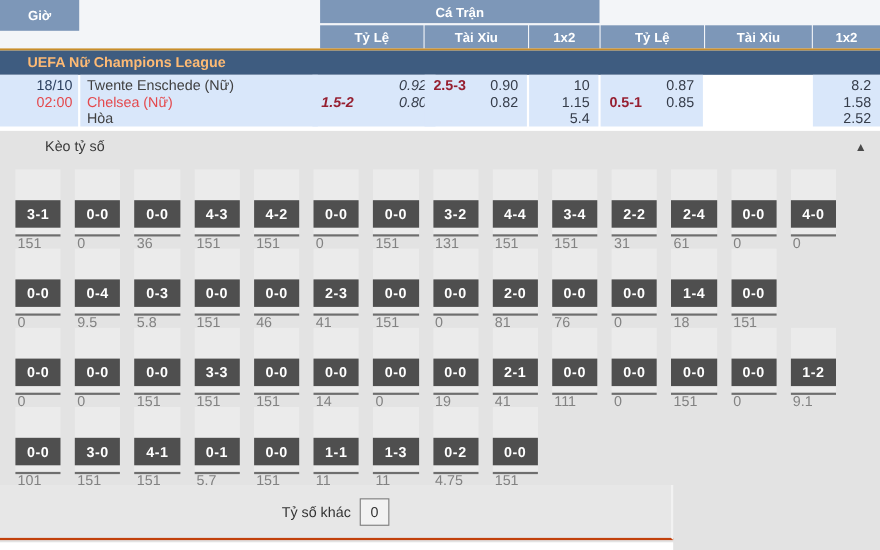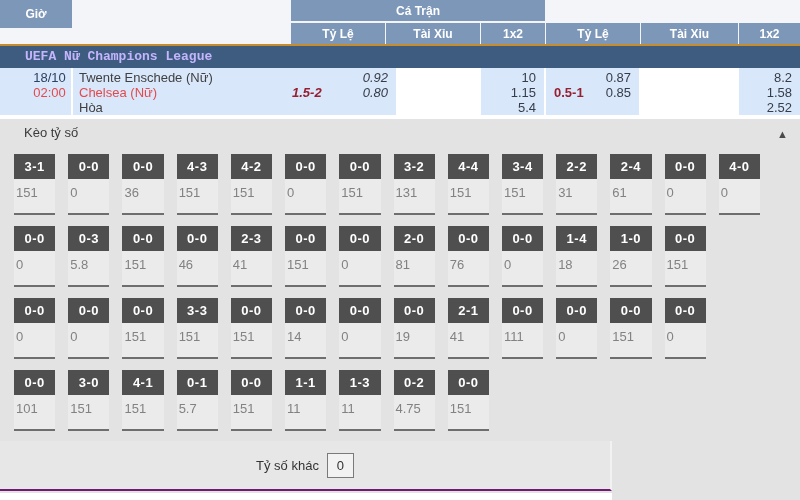--- a/index.html
+++ b/index.html
@@ -8,48 +8,48 @@
   .stage { position:relative; width:800px; height:500px; background:#fff; }
 
   
   .odds-header { position:absolute; top:0; left:0; width:800px; height:44px; background:#f3f5f8; }
   .h-cell { position:absolute; background:#7d97b8; color:#fff; font-size:12px; font-weight:bold;
             display:flex; align-items:center; justify-content:center; }
   .gold-line { position:absolute; top:44px; left:0; width:800px; height:2px; background:#c78d2c; }
 
   
   .league-bar { position:absolute; top:46px; left:0; width:800px; height:34px; background:#3e5c80;
-                color:#c4b5fd; font-size:13px; font-weight:bold; line-height:22px; padding-left:25px;font-family:Liberation Mono, monospace; }
+                color:#fdba74; font-size:13px; font-weight:bold; line-height:22px; padding-left:25px; }
 
   
   .match-row { position:absolute; top:68px; left:0; width:800px; height:47px; background:#fff; }
   .m-cell { position:absolute; top:0; height:47px; background:#d9e7fa; font-size:13px;
             padding:2px 8px 0 8px; display:flex; flex-direction:column; }
   .m-line { height:15px; line-height:15px; display:flex; justify-content:space-between; white-space:nowrap; }
   .m-line.right { justify-content:flex-end; }
   .m-line.center { justify-content:center; }
   .navy { color:#2d4160; }
   .red { color:#e4494d; }
   .team { color:#404040; }
   .hdp { color:#961f30; font-weight:bold; }
   .odd { color:#363d4a; }
 
   
   .score-panel { position:absolute; top:119px; left:0; width:800px; height:381px; background:#e3e3e3; }
-  .panel-title { position:absolute; top:6px; left:24px; font-size:13px; color:#3a3a3a; }
+  .panel-title { position:absolute; top:6px; left:41px; font-size:13px; color:#3a3a3a; }
   .collapse-arrow { position:absolute; top:9px; right:12px; font-size:11px; color:#4a4a4a; cursor:pointer; }
   .rows-wrap { position:absolute; top:35px; left:14px; width:746px; }
   .score-row { display:grid; grid-template-columns:repeat(14,1fr); column-gap:13px; margin-bottom:11px; }
   .score-cell { height:61px; background:#ebebeb; border-bottom:2px solid #6e6e6e; }
   .score-box { height:25px; background:#4f4f4f; color:#fff; font-weight:bold; font-size:13px;
-               display:flex; align-items:center; justify-content:center; letter-spacing:0.5px; }
+               display:flex; align-items:center; justify-content:center; letter-spacing:0.5px;margin-top:28px; }
   .score-odds { margin-top:6px; font-size:13px; color:#828282; padding-left:2px; }
 
   .other-strip { position:absolute; top:322px; left:0; width:612px; height:50px; background:#e7e7e7;
-                 border-bottom:2px solid #701a75; border-right:2px solid #f2f2f2;
+                 border-bottom:2px solid #c2410c; border-right:2px solid #f2f2f2;
                  display:flex; align-items:center; justify-content:center; gap:8px; }
   .other-label { font-size:13px; color:#333; }
   .other-box { width:27px; height:25px; border:1px solid #7a7a7a; background:#f2f2f2; color:#333;
                font-size:13px; display:flex; align-items:center; justify-content:center; }
   .bottom-white { position:absolute; top:374px; left:0; width:612px; height:7px; background:#fff; }
 </style>
 </head>
 <body>
 
 <div class="stage">
@@ -80,20 +80,29 @@
     </div>
     <div class="m-cell" style="left:284px;width:112px;font-style:italic;">
       <div class="m-line right">
           <span class="odd">0.92</span>
         </div>
       <div class="m-line">
           <span class="hdp">1.5-2</span>
           <span class="odd">0.80</span>
         </div>
     </div>
+    <div class="m-cell" style="left:386px;width:93px;">
+      <div class="m-line">
+          <span class="hdp">2.5-3</span>
+          <span class="odd">0.90</span>
+        </div>
+      <div class="m-line right">
+          <span class="odd">0.82</span>
+        </div>
+    </div>
     <div class="m-cell" style="left:481px;width:63px;">
       <div class="m-line right">
           <span class="odd">10</span>
         </div>
       <div class="m-line right">
           <span class="odd">1.15</span>
         </div>
       <div class="m-line right">
           <span class="odd">5.4</span>
         </div>
@@ -181,20 +190,24 @@
             <div class="score-box">4-0</div>
             <div class="score-odds">0</div>
           </div>
         </div>
       <div class="score-row">
           <div class="score-cell">
             <div class="score-box">0-0</div>
             <div class="score-odds">0</div>
           </div>
           <div class="score-cell">
+            <div class="score-box">0-4</div>
+            <div class="score-odds">9.5</div>
+          </div>
+          <div class="score-cell">
             <div class="score-box">0-3</div>
             <div class="score-odds">5.8</div>
           </div>
           <div class="score-cell">
             <div class="score-box">0-0</div>
             <div class="score-odds">151</div>
           </div>
           <div class="score-cell">
             <div class="score-box">0-0</div>
             <div class="score-odds">46</div>
@@ -221,24 +234,20 @@
           </div>
           <div class="score-cell">
             <div class="score-box">0-0</div>
             <div class="score-odds">0</div>
           </div>
           <div class="score-cell">
             <div class="score-box">1-4</div>
             <div class="score-odds">18</div>
           </div>
           <div class="score-cell">
-            <div class="score-box">1-0</div>
-            <div class="score-odds">26</div>
-          </div>
-          <div class="score-cell">
             <div class="score-box">0-0</div>
             <div class="score-odds">151</div>
           </div>
         </div>
       <div class="score-row">
           <div class="score-cell">
             <div class="score-box">0-0</div>
             <div class="score-odds">0</div>
           </div>
           <div class="score-cell">
@@ -281,20 +290,24 @@
             <div class="score-box">0-0</div>
             <div class="score-odds">0</div>
           </div>
           <div class="score-cell">
             <div class="score-box">0-0</div>
             <div class="score-odds">151</div>
           </div>
           <div class="score-cell">
             <div class="score-box">0-0</div>
             <div class="score-odds">0</div>
+          </div>
+          <div class="score-cell">
+            <div class="score-box">1-2</div>
+            <div class="score-odds">9.1</div>
           </div>
         </div>
       <div class="score-row">
           <div class="score-cell">
             <div class="score-box">0-0</div>
             <div class="score-odds">101</div>
           </div>
           <div class="score-cell">
             <div class="score-box">3-0</div>
             <div class="score-odds">151</div>

